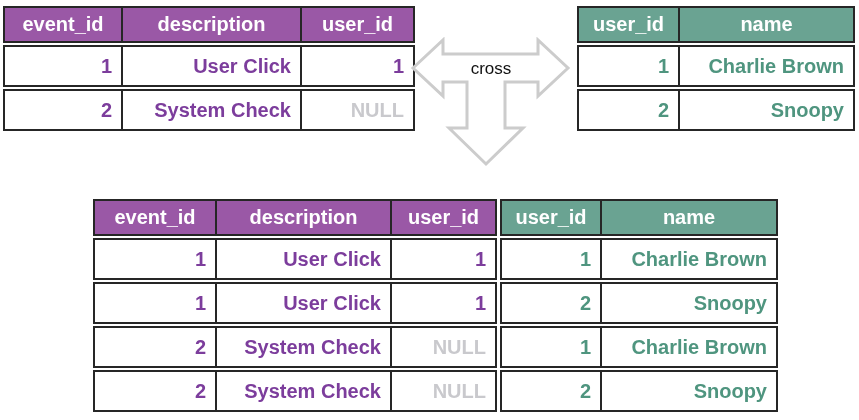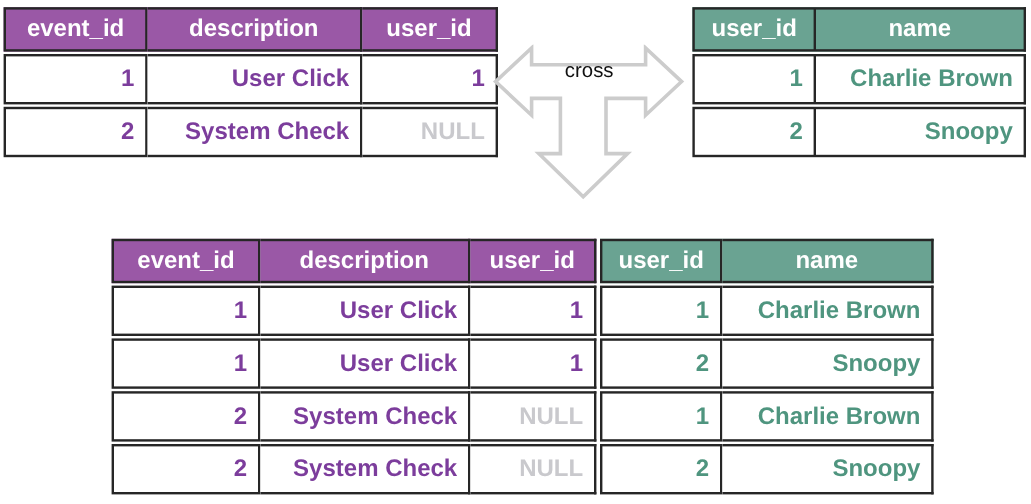--- a/index.html
+++ b/index.html
@@ -25,21 +25,21 @@
   .tbl td { height:42px; font-weight:bold; }
   th.hd-purple { background:var(--purple-bg); }
   th.hd-green  { background:var(--green-bg); }
   td.num  { text-align:right; }
   td.text { text-align:right; }
   td.purple { color:var(--purple-tx); }
   td.green  { color:var(--green-tx); }
   td.null   { color:var(--null-tx); }
   .arrow-svg { position:absolute; left:409px; top:37px; }
   .arrow-label {
-    position:absolute; left:409px; top:48px; width:164px; height:22px;
+    position:absolute; left:409px; top:58px; width:164px; height:22px;
     line-height:22px; text-align:center; font-size:17px; color:#111;
     font-weight:normal;
   }
 </style>
 </head>
 <body>
 
 <div class="canvas">
 
   <table class="tbl" style="left:3px; top:4px;">

